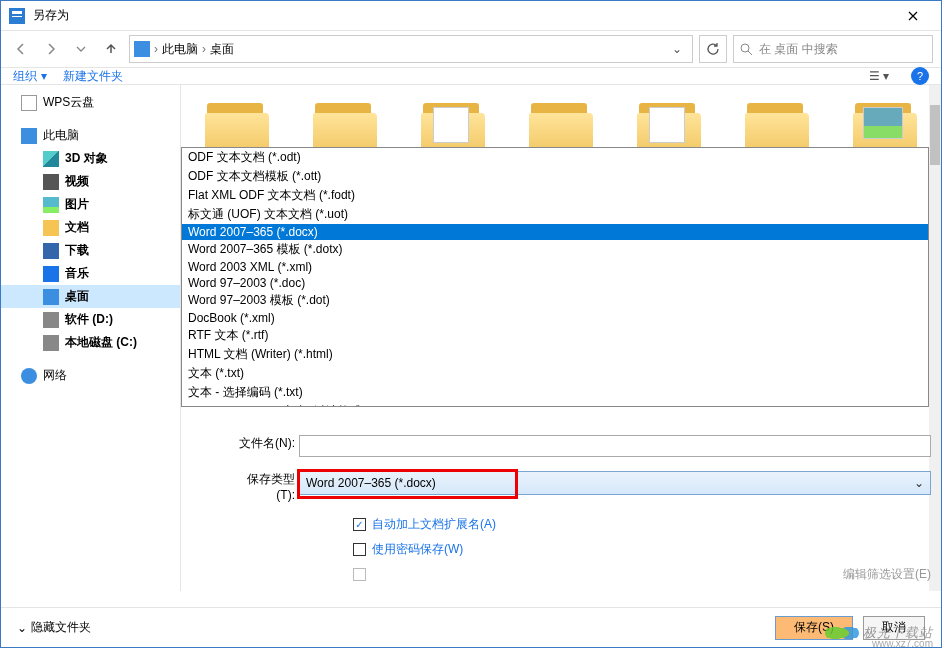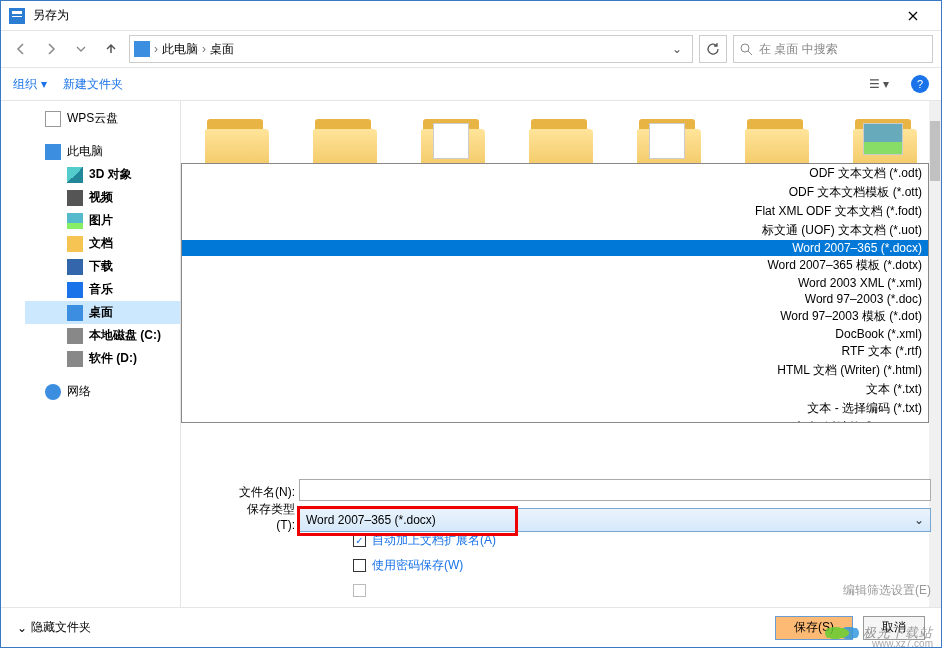--- a/index.html
+++ b/index.html
@@ -13,26 +13,26 @@
 .navbar { height:36px; display:flex; align-items:center; padding:4px 8px; gap:6px; }
 .nav-btn { width:24px; height:24px; display:flex; align-items:center; justify-content:center; color:#888; }
 .up-btn { width:24px; height:24px; display:flex; align-items:center; justify-content:center; color:#555; }
 .addr { flex:1; height:28px; border:1px solid #ccc; display:flex; align-items:center; padding:0 4px; gap:4px; }
 .addr-icon { width:16px; height:16px; background:#3b8ee0; }
 .addr-sep { color:#777; }
 .addr-text { color:#000; }
 .addr-drop { color:#555; margin-left:auto; padding:0 6px; }
 .refresh-btn { width:28px; height:28px; border:1px solid #ccc; display:flex; align-items:center; justify-content:center; color:#555; }
 .search { width:200px; height:28px; border:1px solid #ccc; display:flex; align-items:center; padding:0 6px; color:#888; gap:6px; }
-.toolbar { height:34px; border-top:1px solid #e5e5e5; border-bottom:1px solid #e5e5e5; display:flex; align-items:center; padding:0 12px; gap:16px; background:#fff; }
+.toolbar { height:18px; border-top:1px solid #e5e5e5; border-bottom:1px solid #e5e5e5; display:flex; align-items:center; padding:0 12px; gap:16px; background:#fff; }
 .toolbar .spacer { flex:1; }
 .toolbar .tool { color:#1a73e8; display:flex; align-items:center; gap:4px; }
 .toolbar .view-btn { color:#555; padding:0 6px; }
 .toolbar .help { width:18px; height:18px; border-radius:50%; background:#1a73e8; color:#fff; display:flex; align-items:center; justify-content:center; font-size:11px; }
-.body-area { display:flex; height:calc(100% - 30px - 36px - 34px - 40px);padding-left:24px; }
+.body-area { display:flex; height:calc(100% - 30px - 36px - 34px - 40px); }
 .sidebar { width:182px; border-right:1px solid #e5e5e5; padding-top:6px; overflow:hidden; }
 .tree-item { display:flex; align-items:center; gap:6px; padding:3px 6px 3px 20px; color:#000; }
 .tree-item.sub { padding-left:42px;font-weight:bold; }
 .tree-item.sel { background:#cce8ff; }
 .tree-item .ticon { width:16px; height:16px; }
 .ticon.doc { background:#fff; border:1px solid #999; }
 .ticon.pc { background:#3b8ee0; }
 .ticon.cube { background:linear-gradient(135deg,#5cc 50%,#289 50%); }
 .ticon.film { background:#555; }
 .ticon.pic { background:linear-gradient(#5bc 60%, #8e6 60%); }
@@ -41,25 +41,25 @@
 .ticon.music { background:#1a73e8; }
 .ticon.disk { background:#888; }
 .ticon.net { background:#3b8ee0; border-radius:50%; }
 .content { flex:1; position:relative; }
 .folder-row { display:flex; gap:44px; padding:18px 24px 0 24px; }
 .folder-item { width:64px; height:62px; }
 .folder-top { width:56px; height:10px; background:#e8b444; border-radius:3px 3px 0 0; margin-left:2px; }
 .folder-body { width:64px; height:44px; background:linear-gradient(#ffe49a,#f1c55f); border-radius:2px 4px 4px 4px; position:relative; }
 .folder-body.has-doc::before { content:''; position:absolute; left:12px; top:-6px; width:34px; height:34px; background:#fff; border:1px solid #ccc; }
 .folder-body.has-img::before { content:''; position:absolute; left:10px; top:-6px; width:38px; height:30px; background:linear-gradient(#6ab 60%,#8d6 60%); border:1px solid #ccc; }
-.dropdown-list { position:absolute; left:0; top:62px; right:12px; background:#fff; border:1px solid #888; max-height:260px; overflow:hidden;text-align:right; }
+.dropdown-list { position:absolute; left:0; top:62px; right:12px; background:#fff; border:1px solid #888; max-height:260px; overflow:hidden; }
 .dropdown-item { padding:1px 6px; color:#000; }
 .dropdown-item.sel { background:#0078d7; color:#fff; }
 .labels-area { position:absolute; left:0; right:0; bottom:0; padding:6px 10px 8px 48px; }
-.field-row { display:flex; align-items:flex-end; margin-bottom:0; }
+.field-row { display:flex; align-items:flex-start; margin-bottom:14px; }
 .field-label { width:70px; text-align:right; padding-right:4px; color:#000; }
 .field-input { flex:1; height:22px; border:1px solid #aaa; padding:0 6px; }
 .type-combo { flex:1; height:24px; border:1px solid #7aa7d2; background:linear-gradient(#eaf3fc,#d5e8fa); padding:0 6px; display:flex; align-items:center; position:relative; }
 .type-combo .cb-arrow { position:absolute; right:6px; top:4px; color:#333; }
 .red-box { border:3px solid #e00; position:absolute; left:-3px; top:-3px; right:calc(100% - 218px); height:30px; pointer-events:none; }
 .checks { padding-left:124px; display:flex; flex-direction:column; gap:8px; }
 .check-item { display:flex; align-items:center; gap:6px; color:#1a73e8; }
 .check-item.disabled { color:#999;justify-content:space-between; }
 .checkbox { width:13px; height:13px; border:1px solid #333; display:flex; align-items:center; justify-content:center; font-size:10px; }
 .checkbox.disabled { border-color:#bbb; }
@@ -176,25 +176,25 @@
     <div class="tree-item sub">
         <span class="ticon music"></span>
         <span>音乐</span>
       </div>
     <div class="tree-item sub sel">
         <span class="ticon pc"></span>
         <span>桌面</span>
       </div>
     <div class="tree-item sub">
         <span class="ticon disk"></span>
+        <span>软件 (D:)</span>
+      </div>
+    <div class="tree-item sub">
+        <span class="ticon disk"></span>
         <span>本地磁盘 (C:)</span>
-      </div>
-    <div class="tree-item sub">
-        <span class="ticon disk"></span>
-        <span>软件 (D:)</span>
       </div>
     <div style="height:10px"></div>
     <div class="tree-item">
         <span class="ticon net"></span>
         <span>网络</span>
       </div>
   </div>
 
   <div class="content">
     <div class="scrollbar-v">

